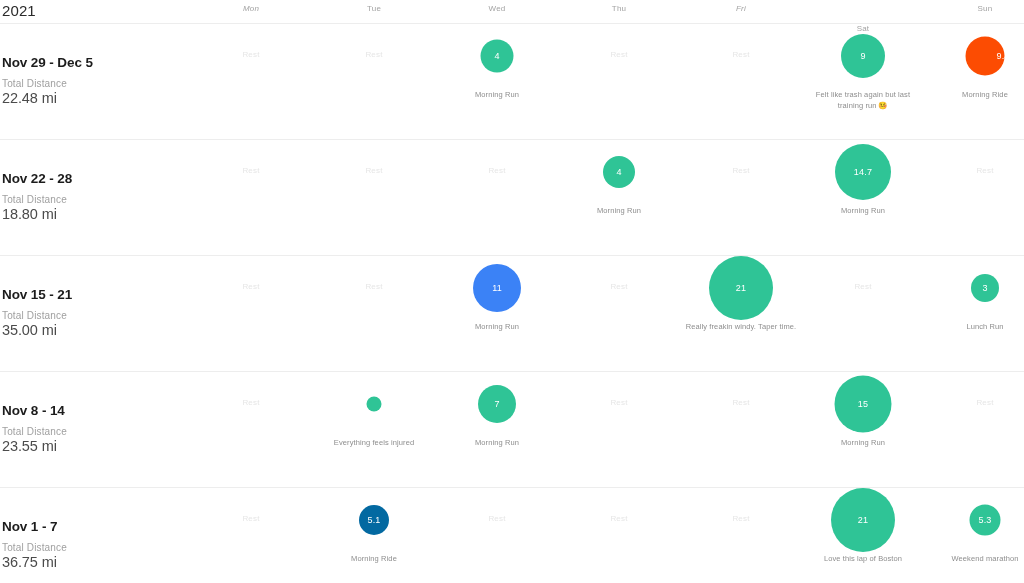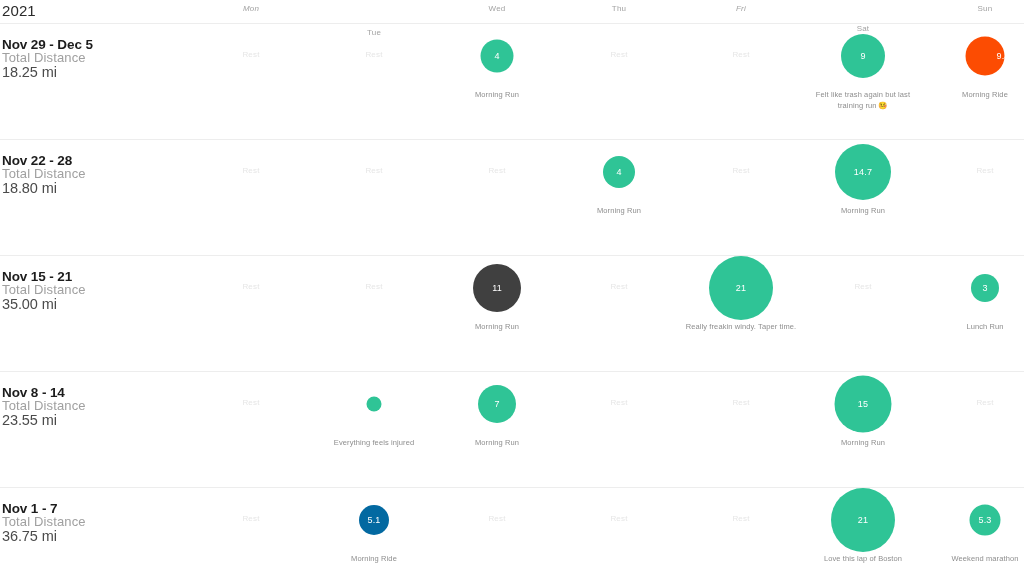--- a/index.html
+++ b/index.html
@@ -56,24 +56,25 @@
     left: 2px;
     top: 12px;
     width: 200px;
   }
   .week-range {
     font-size: 13.5px;
     font-weight: bold;
     color: #1c1c1c;
     letter-spacing: -0.1px;
     line-height: 17px;
+    margin-top: 18px;
   }
   .total-caption {
-    margin-top: 0;
-    font-size: 13px;
+    margin-top: 8px;
+    font-size: 10px;
     color: #a0a0a0;
     letter-spacing: 0.15px;
     line-height: 10px;
   }
   .total-value {
     font-size: 14.5px;
     color: #4b4b4b;
     line-height: 19px;
     letter-spacing: -0.1px;
   }
@@ -128,35 +129,35 @@
 </style>
 </head>
 <body>
 
 <div id="app">
 
   <div class="header-row">
     <div class="year-title">2021</div>
     <div id="day-heads">
         <div class="day-head" style="left: 251px; font-style: italic;">Mon</div>
-        <div class="day-head" style="left: 374px; margin-top: 24px;">Tue</div>
+        <div class="day-head" style="left: 374px;">Tue</div>
         <div class="day-head" style="left: 497px;">Wed</div>
         <div class="day-head" style="left: 619px;">Thu</div>
         <div class="day-head" style="left: 741px; font-style: italic;">Fri</div>
         <div class="day-head" style="left: 863px; margin-top: 20px;">Sat</div>
         <div class="day-head" style="left: 985px;">Sun</div>
       </div>
   </div>
 
   <div id="weeks-container">
       <div class="week-row">
         <div class="week-label">
           <div class="week-range">Nov 29 - Dec 5</div>
           <div class="total-caption">Total Distance</div>
-          <div class="total-value">18.25 mi</div>
+          <div class="total-value">22.48 mi</div>
         </div>
         <div class="day-cell" style="left: 251px;">
           <div class="bubble-zone">
             <div class="rest-label">Rest</div>
           </div>
         </div>
         <div class="day-cell" style="left: 374px;">
           <div class="bubble-zone">
             <div class="rest-label">Rest</div>
           </div>
@@ -245,21 +246,21 @@
             <div class="rest-label">Rest</div>
           </div>
         </div>
         <div class="day-cell" style="left: 374px;">
           <div class="bubble-zone">
             <div class="rest-label">Rest</div>
           </div>
         </div>
         <div class="day-cell" style="left: 497px;">
           <div class="bubble-zone">
-            <div class="bubble" style="width: 48px; height: 48px; background: #404040;">11</div>
+            <div class="bubble" style="width: 48px; height: 48px; background: #3b82f6;">11</div>
           </div>
           <div class="activity-name">Morning Run</div>
         </div>
         <div class="day-cell" style="left: 619px;">
           <div class="bubble-zone">
             <div class="rest-label">Rest</div>
           </div>
         </div>
         <div class="day-cell" style="left: 741px;">
           <div class="bubble-zone">

